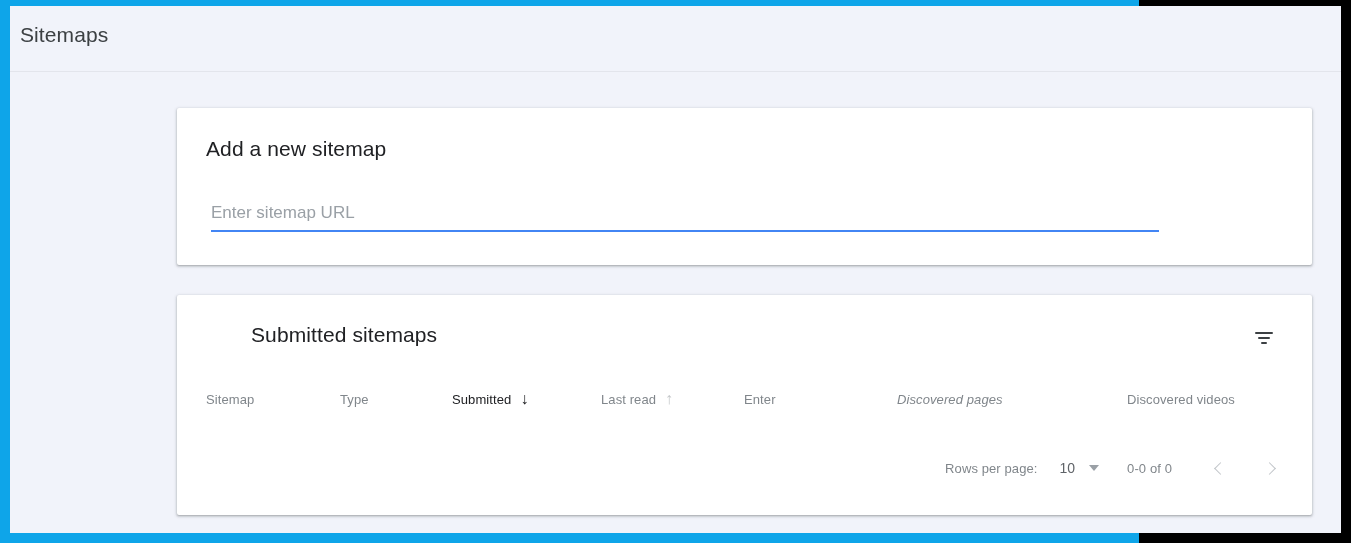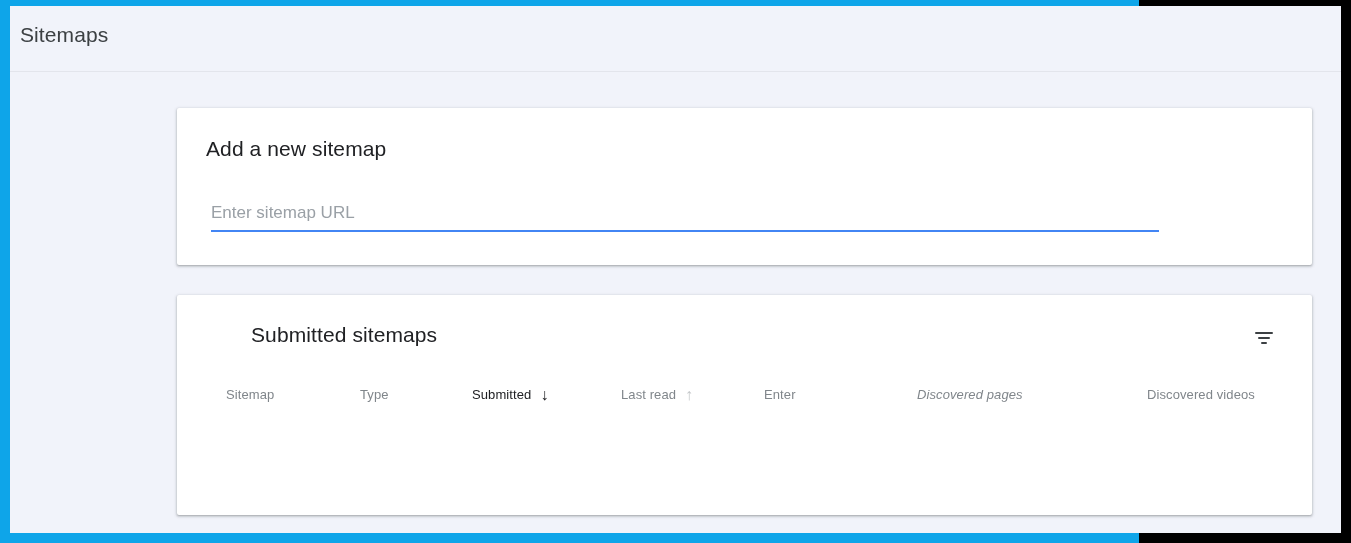--- a/index.html
+++ b/index.html
@@ -182,24 +182,23 @@
     height: 34px;
   }
   .th {
     position: absolute;
     top: 0;
     font-size: 13px;
     color: #80868b;
     letter-spacing: 0.1px;
     white-space: nowrap;
     display: flex;
-    align-items: flex-start;
+    align-items: flex-end;
     height: 20px;
     cursor: pointer;
-    margin-left: 20px;
   }
   .th.active {
     color: #202124;
     font-weight: 400;
   }
   .th-label { display: inline-block; }
 
   .sort-arrow {
     display: inline-block;
     margin-left: 9px;
@@ -331,18 +330,36 @@
           <div class="th" id="th-discovered-pages">
             <span class="th-label">Discovered pages</span>
           </div>
 
           <div class="th" id="th-discovered-videos">
             <span class="th-label">Discovered videos</span>
           </div>
 
         </div>
 
+        <div id="paginator">
+          <span id="rows-per-page-label">Rows per page:</span>
+
+          <div id="rows-per-page-select">
+            <span id="rows-per-page-value">10</span>
+            <span class="caret-down"></span>
+          </div>
+
+          <span id="range-label">0-0 of 0</span>
+
+          <button class="page-nav-btn" id="prev-page-button">
+            <span class="chev left"></span>
+          </button>
+
+          <button class="page-nav-btn" id="next-page-button">
+            <span class="chev right"></span>
+          </button>
+        </div>
 
       </div>
 
     </div>
   </div>
 </div>
 
 </body></html>

